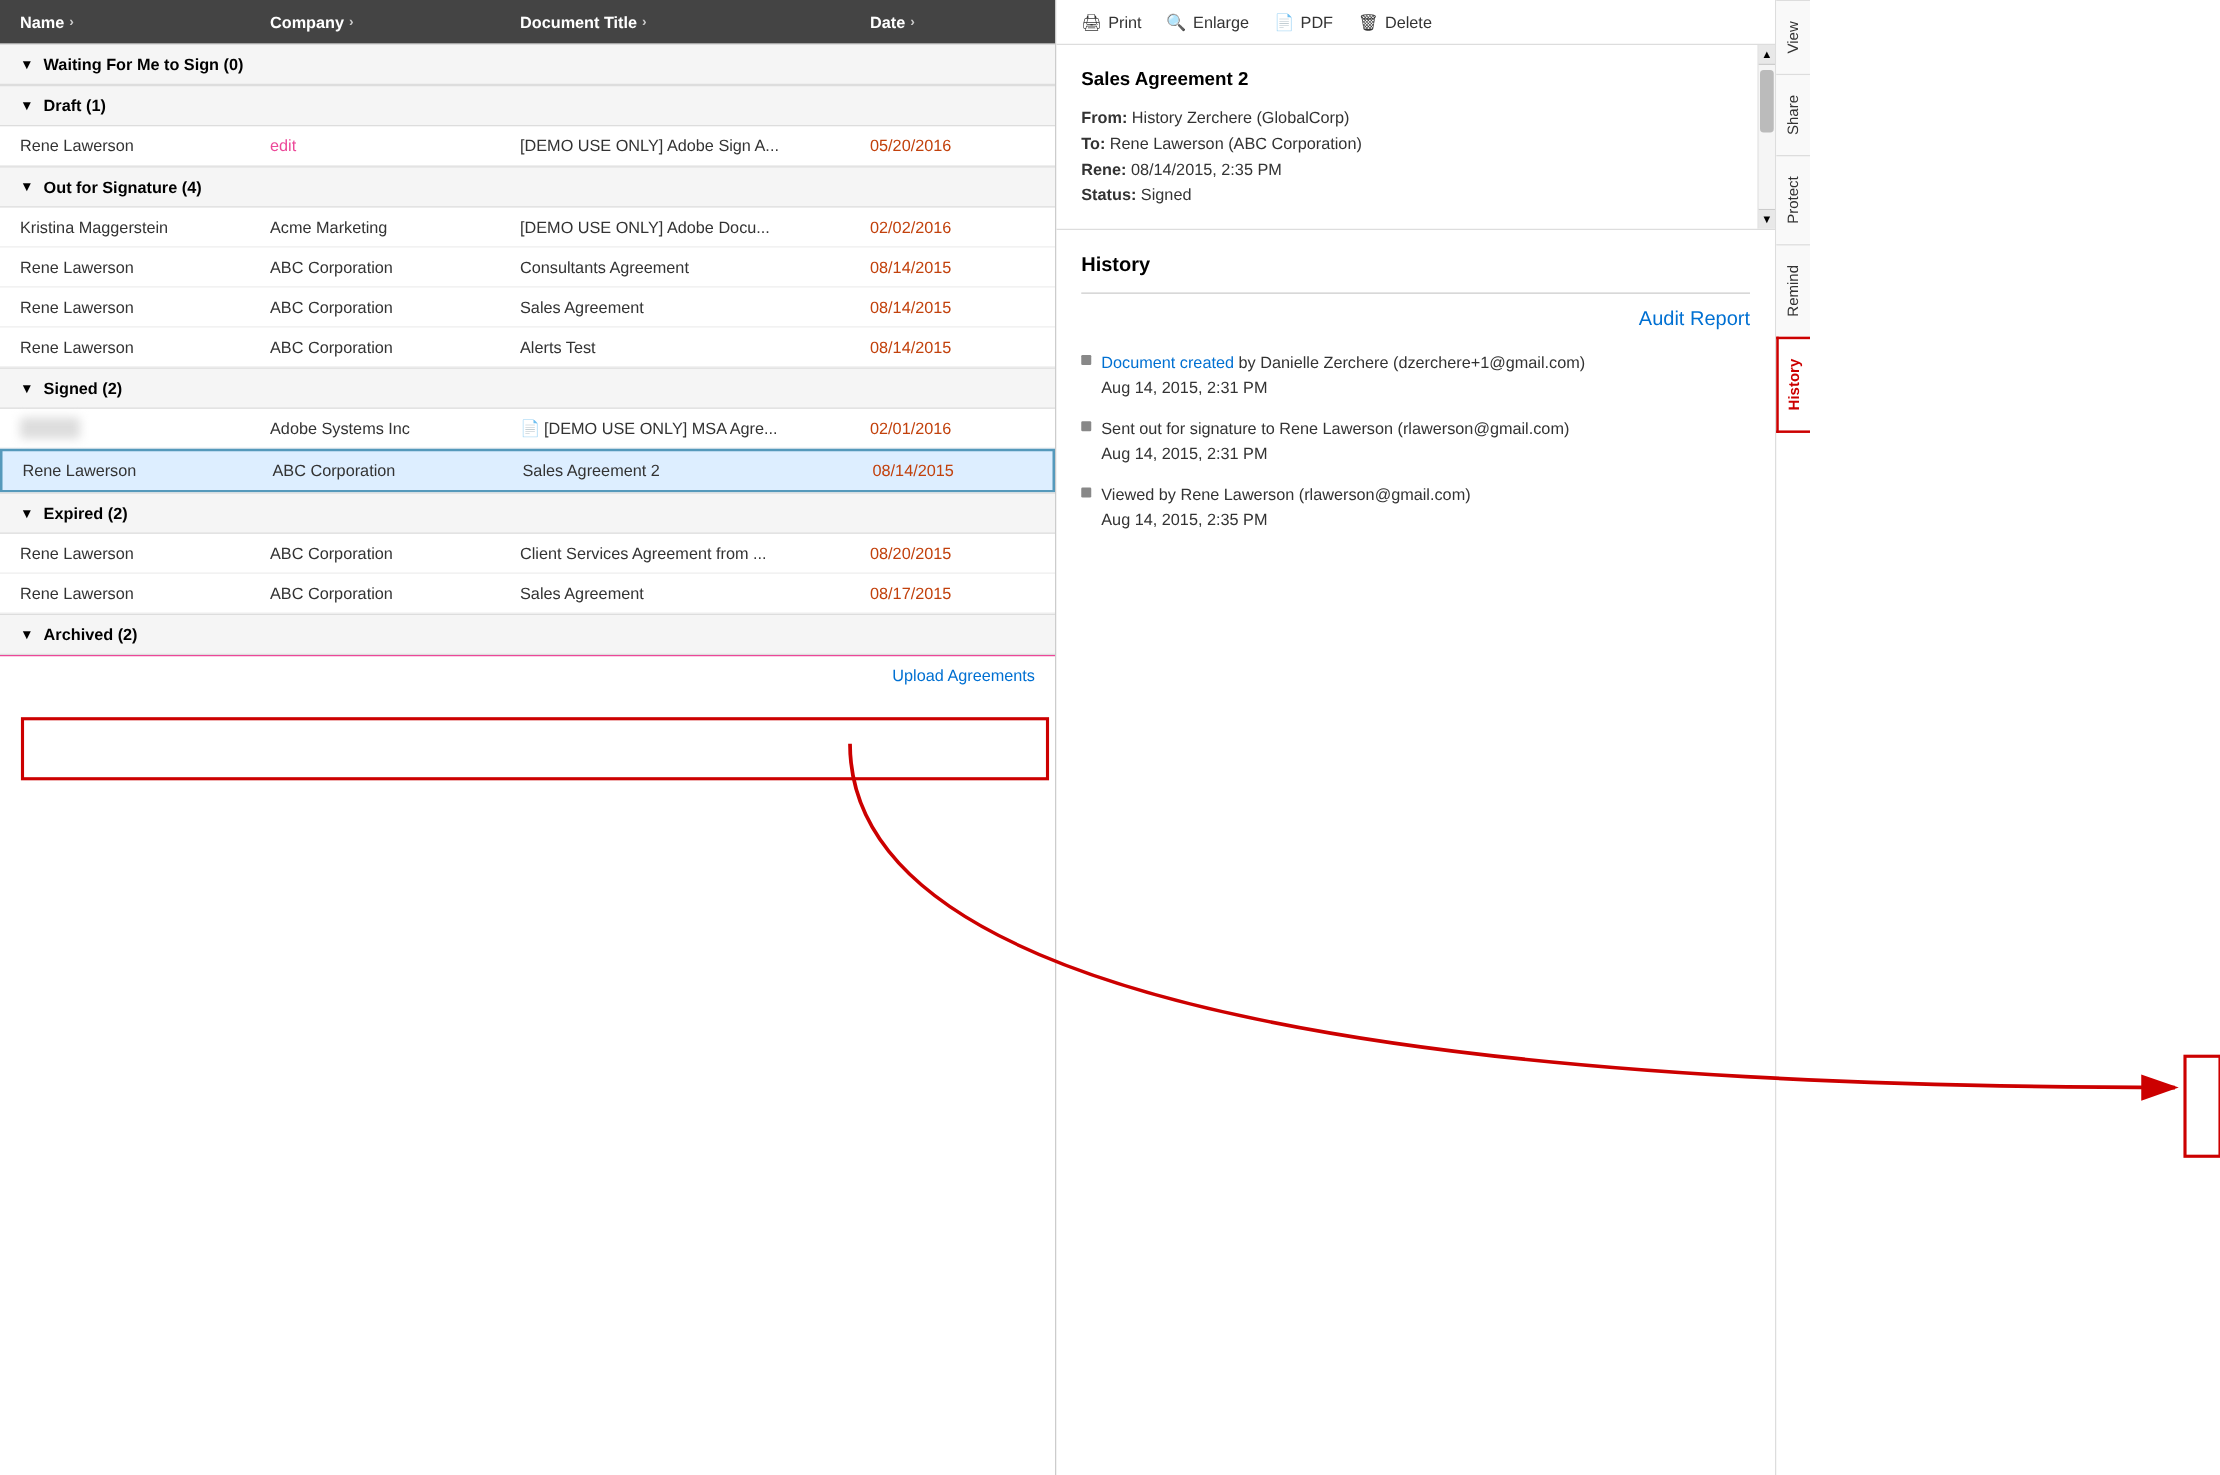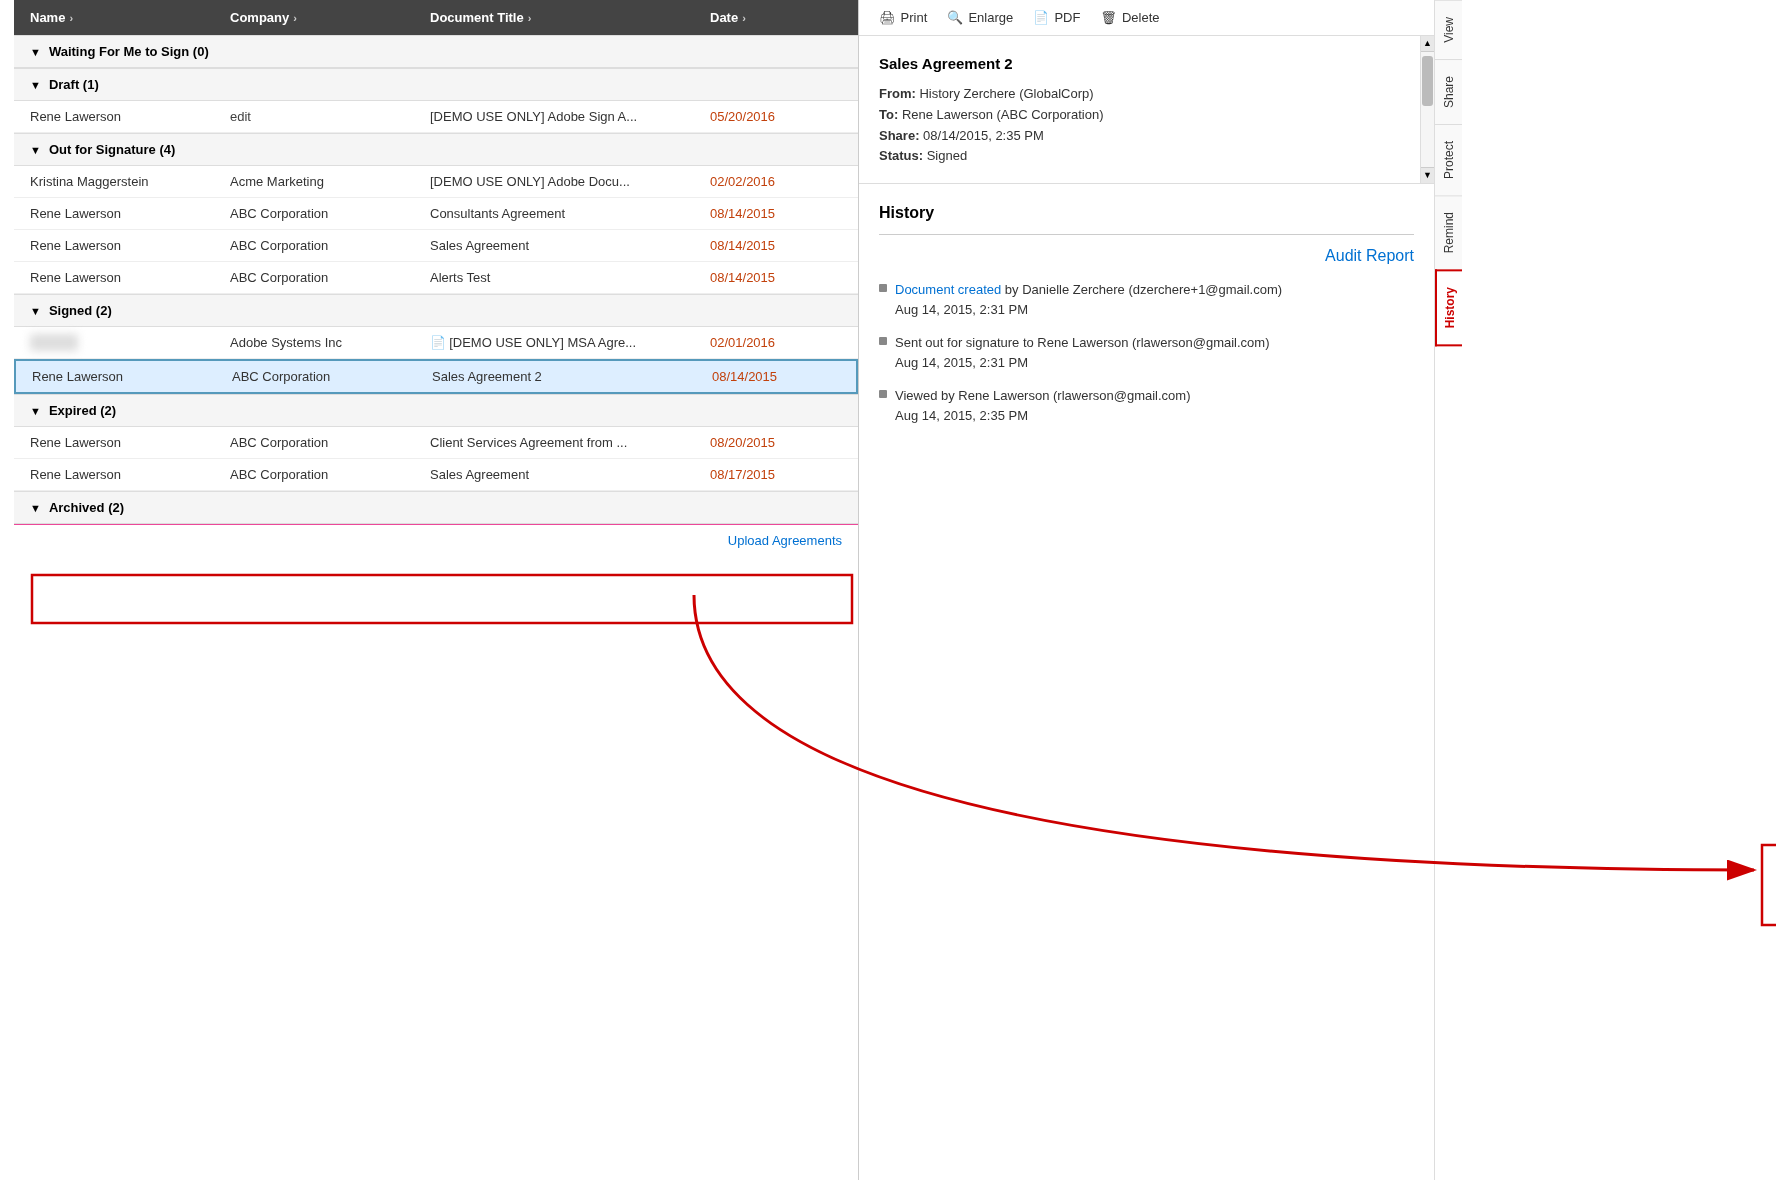--- a/index.html
+++ b/index.html
@@ -17,21 +17,21 @@
     .section-row { display: flex; align-items: center; padding: 8px 16px; background: #f5f5f5; border-bottom: 1px solid #ddd; border-top: 1px solid #ddd; font-weight: bold; font-size: 13px; cursor: pointer; }
     .section-row .chevron { margin-right: 8px; font-size: 11px; }
 
     
     .data-row { display: grid; grid-template-columns: 200px 200px 280px 150px; padding: 8px 16px; border-bottom: 1px solid #eee; align-items: center; }
     .data-row.selected { background: #ddeeff; border: 2px solid #5599cc; }
     .data-row .name-cell { color: #333; }
     .data-row .company-cell { color: #333; }
     .data-row .doc-cell { color: #333; }
     .data-row .date-cell { color: #c2410c; }
-    .edit-link { color: #404040; text-decoration: none; }
+    .edit-link { color: #ec4899; text-decoration: none; }
 
     
     .upload-row { display: flex; justify-content: flex-end; padding: 8px 16px; border-top: 1px solid #ec4899; }
     .upload-link { color: #0070d2; text-decoration: none; font-size: 13px; }
     .right-content { flex: 1; display: flex; flex-direction: column; overflow: hidden; }
 
     
     .toolbar { display: flex; align-items: center; gap: 20px; padding: 10px 20px; border-bottom: 1px solid #ddd; }
     .toolbar-btn { display: flex; align-items: center; gap: 5px; cursor: pointer; color: #333; font-size: 13px; background: none; border: none; }
 
@@ -55,21 +55,21 @@
     .side-tabs { width: 28px; display: flex; flex-direction: column; border-left: 1px solid #ddd; }
     .side-tab { writing-mode: vertical-rl; text-orientation: mixed; transform: rotate(180deg); padding: 16px 6px; font-size: 12px; color: #333; cursor: pointer; border-bottom: 1px solid #ddd; background: #f9f9f9; display: flex; align-items: center; justify-content: center; }
     .side-tab.active { background: #fff; color: #c00; border: 2px solid #c00; border-left: none; font-weight: bold; }
 
     
     .blurred { filter: blur(4px); color: #999; background: #ddd; border-radius: 2px; padding: 1px 4px; }
   </style>
 </head>
 <body>
 
-<div style="display:flex; width:1448px; min-height:1180px; position:relative;margin-left:14px;">
+<div style="display:flex; width:1448px; min-height:1180px; position:relative;">
 
   <div class="left-panel">
 
     <div class="table-header">
       <div class="col">
         <span>Name</span>
         <span class="sort-arrow">›</span>
       </div>
       <div class="col">
         <span>Company</span>
@@ -208,21 +208,21 @@
       <h3>Sales Agreement 2</h3>
       <div class="field">
         <strong>From:</strong>
         <span>History Zerchere (GlobalCorp)</span>
       </div>
       <div class="field">
         <strong>To:</strong>
         <span>Rene Lawerson (ABC Corporation)</span>
       </div>
       <div class="field">
-        <strong>Share:</strong>
+        <strong>Rene:</strong>
         <span>08/14/2015, 2:35 PM</span>
       </div>
       <div class="field">
         <strong>Status:</strong>
         <span>Signed</span>
       </div>
 
       <div style="position:absolute; right:0; top:0; width:14px; height:100%; display:flex; flex-direction:column; border-left:1px solid #ddd;">
         <div style="height:16px; background:#e8e8e8; border-bottom:1px solid #ccc; display:flex;align-items:center;justify-content:center;font-size:9px;">▲</div>
         <div style="flex:1; background:#f5f5f5; position:relative;">

